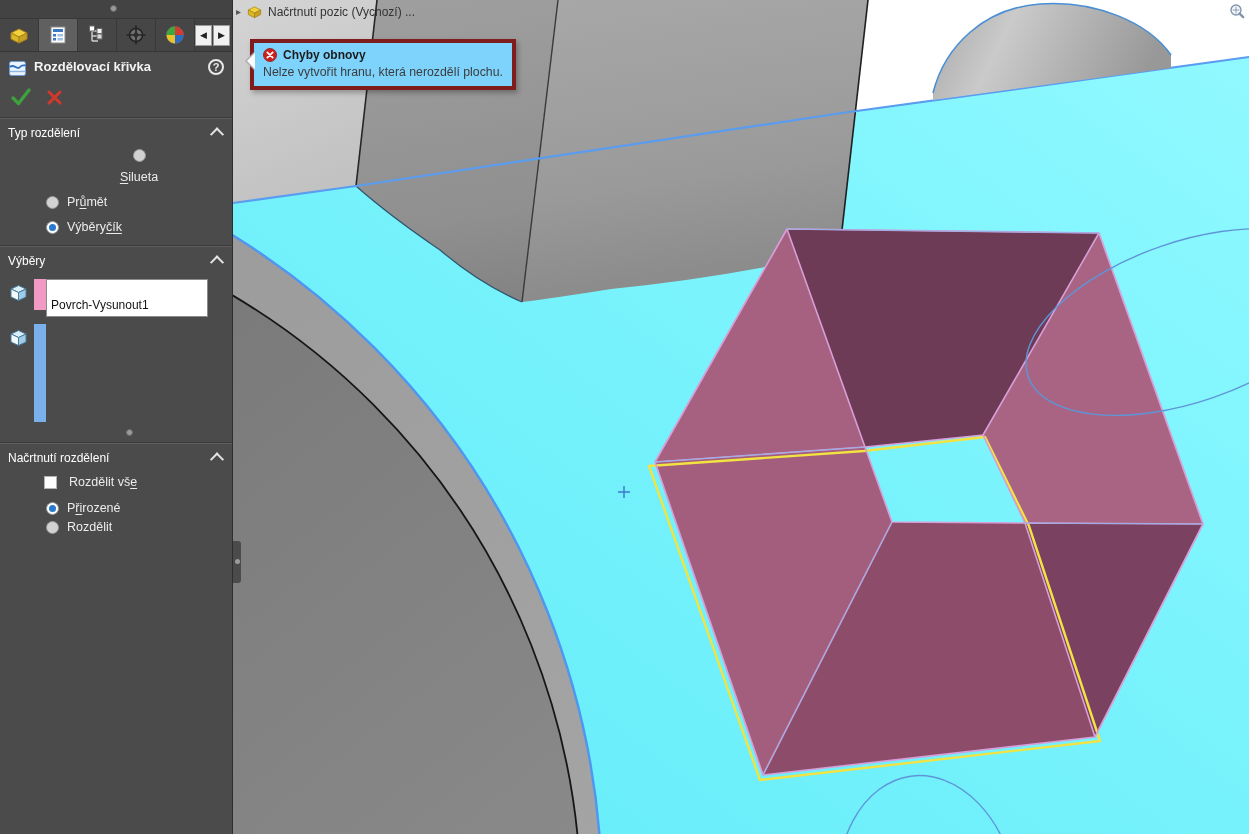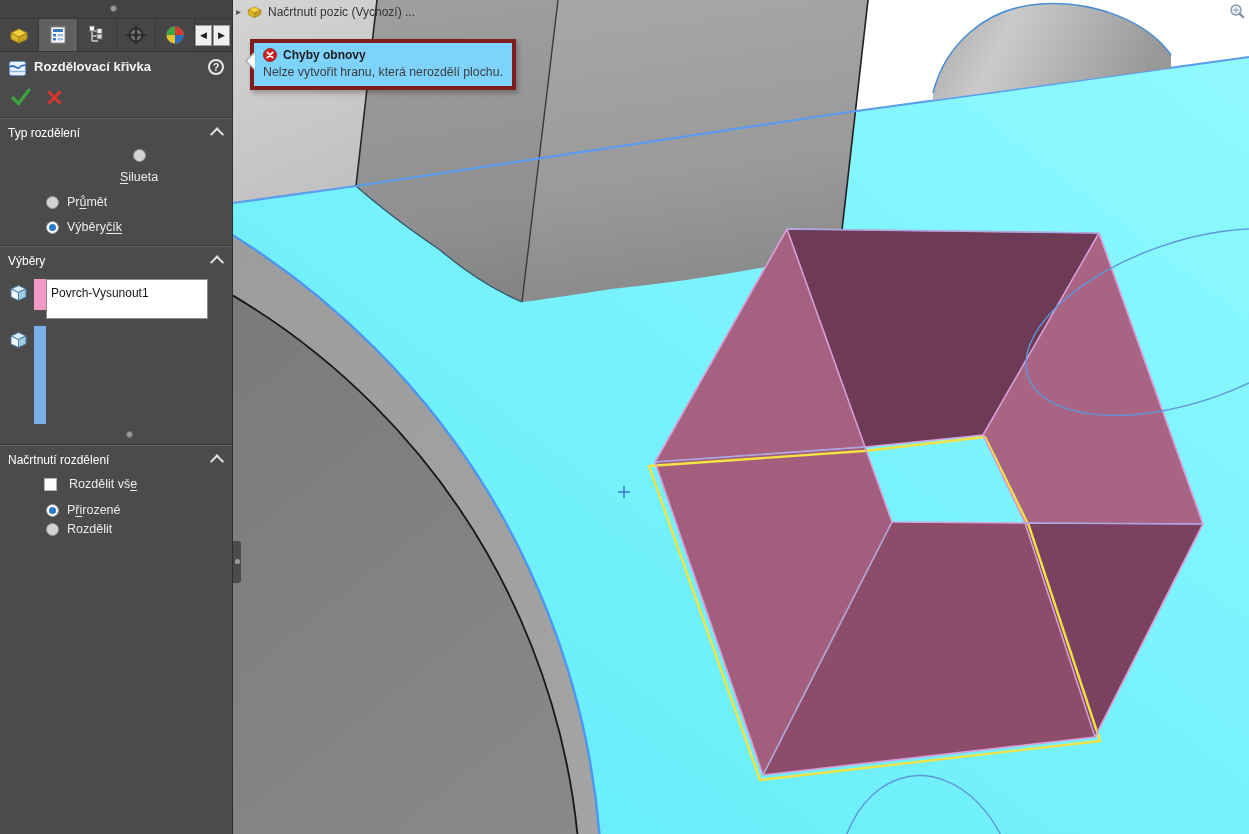--- a/index.html
+++ b/index.html
@@ -26,21 +26,21 @@
   .opt-row{display:flex;align-items:center;gap:8px;margin:0 0 11px 46px;}
   .opt-row.first{margin-top:3px;flex-direction:column;}
   .radio{width:13px;height:13px;border-radius:50%;background:#d2d2d2;border:1px solid #979797;box-sizing:border-box;flex:0 0 auto;}
   .radio.sel{background:#fff;position:relative;}
   .radio.sel::after{content:"";position:absolute;left:2px;top:2px;width:7px;height:7px;border-radius:50%;background:#2979cc;}
   .opt-label{color:#ececec;font-size:12.5px;}
   .opt-label .key{text-decoration:underline;text-underline-offset:2px;}
   .sel-row{display:flex;align-items:flex-start;margin:5px 0 7px 8px;}
   .cube-wrap{width:26px;padding-top:3px;}
   .sel-bar{width:12px;flex:0 0 auto;}
-  .sel-box1{width:162px;height:40px;background:#fff;border:1px solid #8b8b8b;box-sizing:border-box;font-size:12px;color:#141414;padding:6px 4px;overflow:hidden;}
+  .sel-box1{width:162px;height:31px;background:#fff;border:1px solid #8b8b8b;box-sizing:border-box;font-size:12px;color:#141414;padding:18px 4px;overflow:hidden;}
   .sel-box2{width:162px;height:98px;background:#cfe4f8;border:1px solid #5a96cf;box-sizing:border-box;overflow:hidden;}
   .sel-box2 .row-sel{height:19px;background:#1568c4;color:#fff;font-size:12px;padding:1px 4px;box-sizing:border-box;}
   .list-grip{width:7px;height:7px;border-radius:50%;background:#9a9a9a;border:1px solid #6a6a6a;margin:2px 0 6px 126px;box-sizing:border-box;}
   .cbx-row{display:flex;align-items:center;gap:12px;margin:4px 0 12px 44px;}
   .cbx{width:13px;height:13px;background:#fdfdfd;border:1px solid #b3b3b3;box-sizing:border-box;}
   .panel-handle{position:absolute;left:233px;top:541px;width:8px;height:42px;background:#4b4b4b;border-radius:0 3px 3px 0;}
   .panel-handle .dot{position:absolute;left:2px;top:18px;width:5px;height:5px;border-radius:50%;background:#9c9c9c;}
 
   
   .viewport{position:absolute;left:233px;top:0;width:1016px;height:834px;background:#fff;overflow:hidden;}

